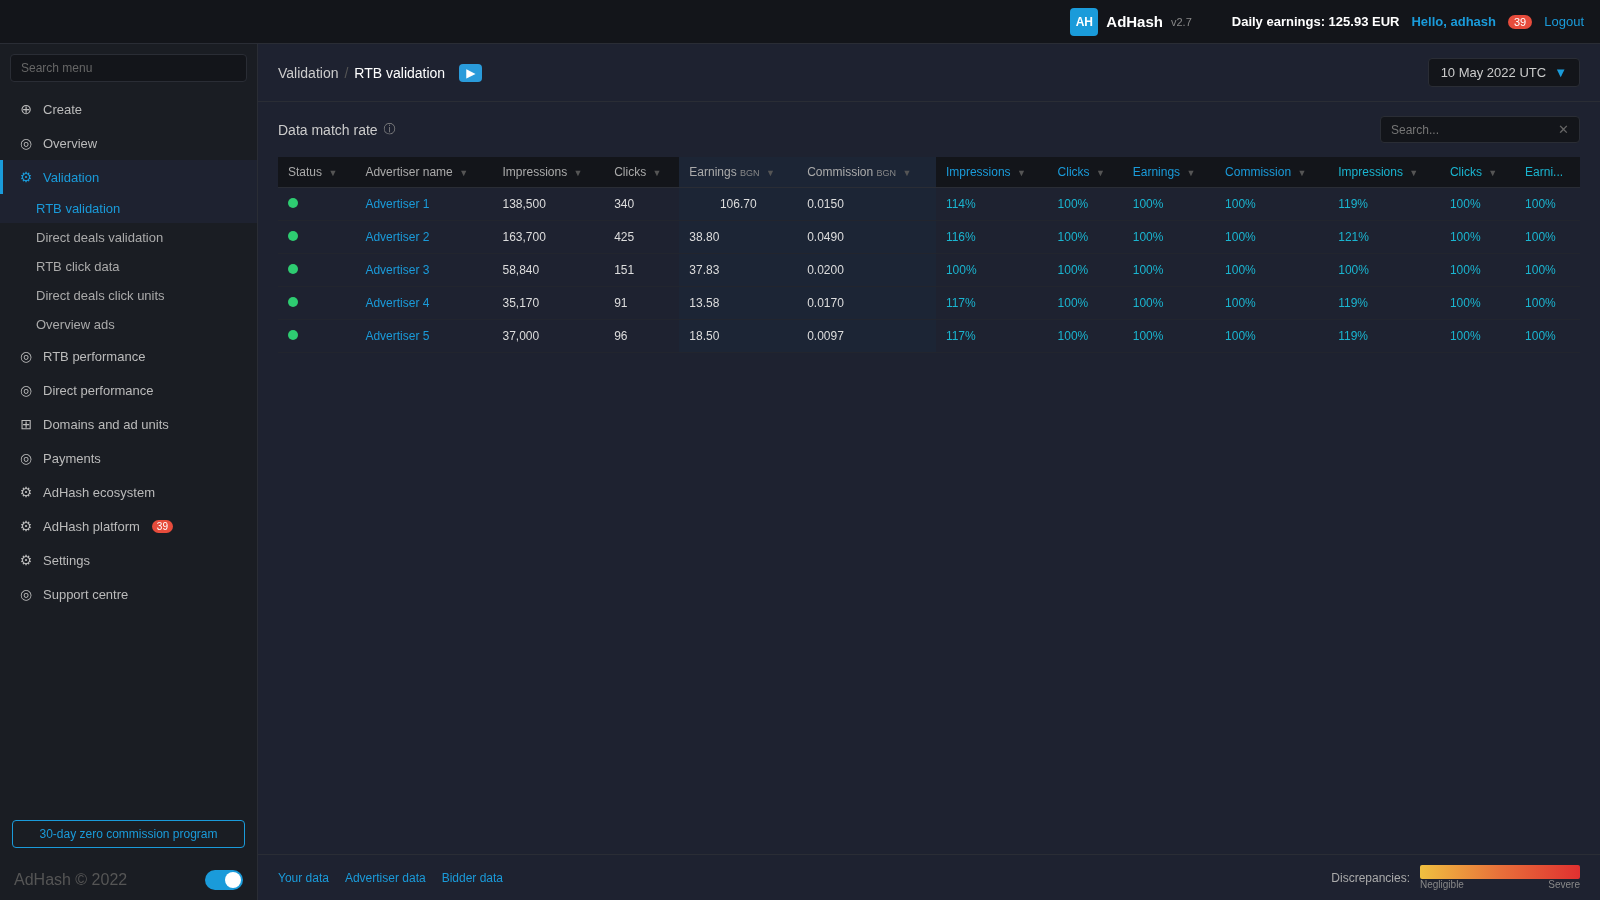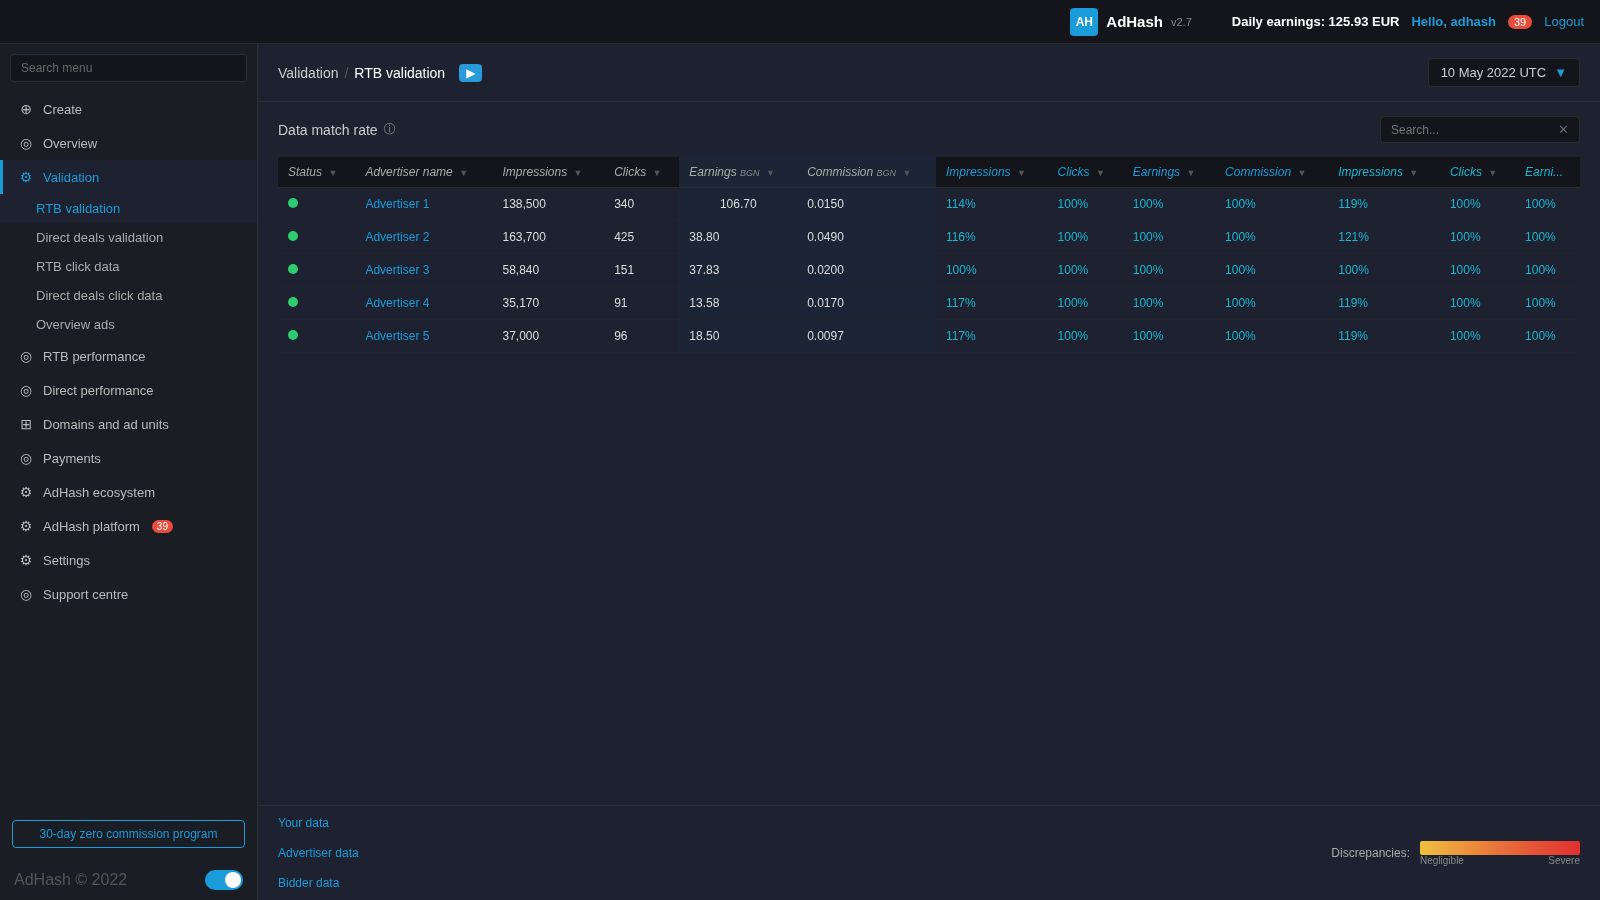--- a/index.html
+++ b/index.html
@@ -125,32 +125,32 @@
     .search-box input { background: transparent; border: none; color: #ccc; outline: none; font-size: 12px; width: 100%; }
     .clear-btn { color: #666; cursor: pointer; }
 
     
     .table-wrapper { flex: 1; overflow: auto; padding: 0 20px 10px; }
     table { width: 100%; border-collapse: collapse; font-size: 12px; }
     thead tr { background: #13151a; }
     thead th {
       padding: 8px 10px; text-align: left; color: #aaa;
       border-bottom: 1px solid #2a2d35; white-space: nowrap;
-      font-weight: 500; position: relative; font-style: italic;
+      font-weight: 500; position: relative;
     }
     thead th .sort-icon { color: #555; font-size: 9px; margin-left: 3px; }
     tbody tr { border-bottom: 1px solid #22252e; }
     tbody td { padding: 9px 10px; color: #ddd; }
     .status-dot { width: 10px; height: 10px; border-radius: 50%; background: #2ecc71; display: inline-block; }
     .advertiser-link { color: #1a9bda; cursor: pointer; }
     .cyan-val { color: #1ab5d0; }
 
     
     .table-footer { padding: 10px 20px; border-top: 1px solid #2a2d35; display: flex; align-items: center; justify-content: space-between; flex-shrink: 0; }
-    .footer-tabs { display: flex; gap: 16px; flex-direction: column; }
+    .footer-tabs { display: flex; gap: 16px; }
     .footer-tab { color: #888; cursor: pointer; font-size: 12px; }
     .footer-tab.active-footer { color: #1a9bda; font-weight: 500; }
     .footer-tab.link-tab { color: #1a9bda; }
     .discrepancies-bar { display: flex; align-items: center; gap: 10px; }
     .disc-label { color: #aaa; font-size: 12px; }
     .disc-gradient { width: 160px; height: 14px; border-radius: 2px; background: linear-gradient(to right, #f0c040, #e8703a, #e03030); }
     .disc-labels { display: flex; justify-content: space-between; font-size: 10px; color: #888; width: 160px; }
   </style>
 </head>
 <body>
@@ -202,21 +202,21 @@
     <div class="sidebar-sub active-sub">
       <span>RTB validation</span>
     </div>
     <div class="sidebar-sub">
       <span>Direct deals validation</span>
     </div>
     <div class="sidebar-sub">
       <span>RTB click data</span>
     </div>
     <div class="sidebar-sub">
-      <span>Direct deals click data</span>
+      <span>Direct deals click units</span>
     </div>
     <div class="sidebar-sub">
       <span>Overview ads</span>
     </div>
 
     <div class="sidebar-item">
       <span class="item-icon">◎</span>
       <span>RTB performance</span>
     </div>
 

